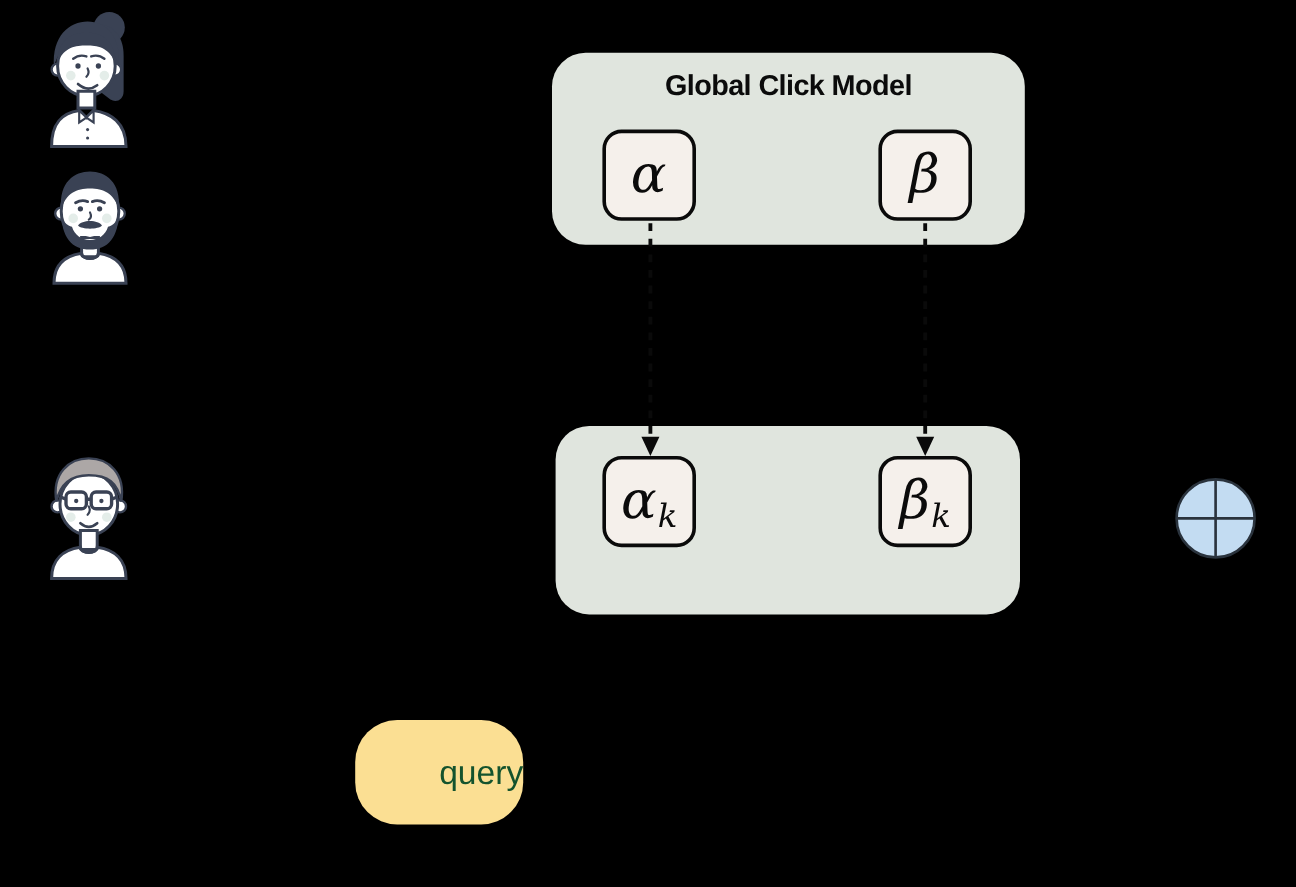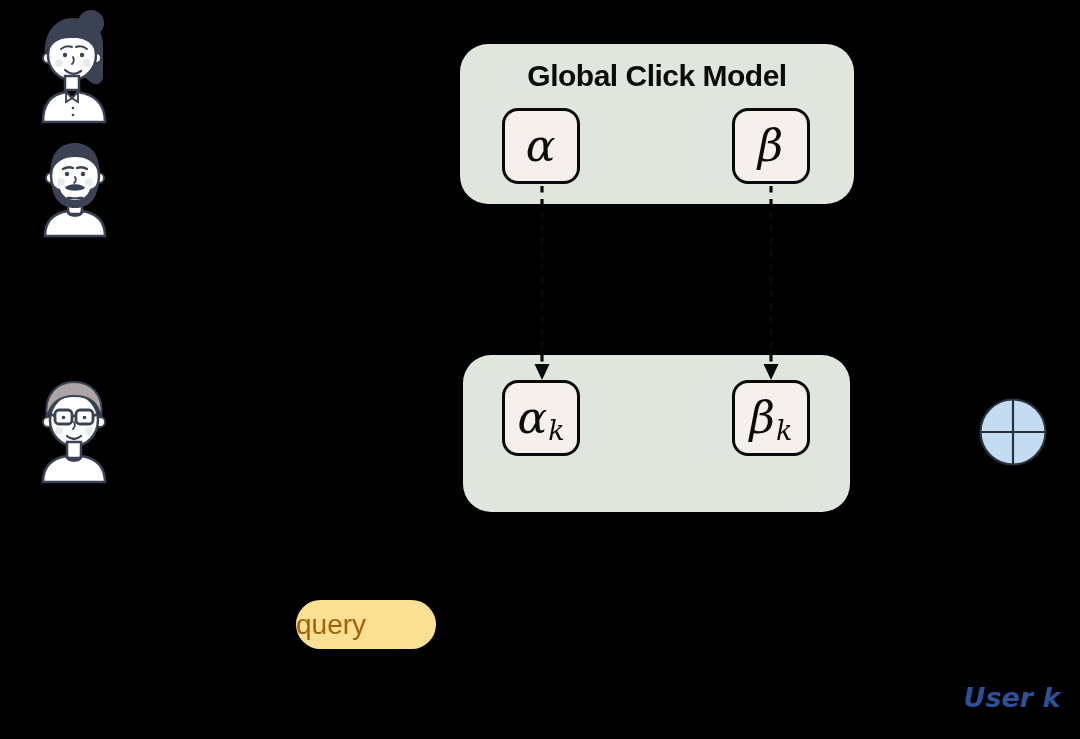--- a/index.html
+++ b/index.html
@@ -14,21 +14,21 @@
 
   
   .model-box{
     position:absolute;
     background:var(--model-box-fill,#E0E5DE);
     border-radius:28px;
   }
   .model-title{
     position:absolute;left:0;right:0;
     text-align:center;
-    font-size:30px;font-weight:800;letter-spacing:-0.5px;
+    font-size:24px;font-weight:800;letter-spacing:-0.5px;
     color:#0b0b0b;line-height:1.1;
     font-family:"Liberation Sans",sans-serif;
   }
   .model-title.top{top:15px;}
   .model-title.bottom{bottom:16px;}
 
   .param-box{
     position:absolute;
     width:72px;height:70px;
     background:var(--param-box-fill,#F5F0EB);
@@ -45,24 +45,24 @@
   }
   .sym .sub{
     font-size:27px;
     transform:translateY(7px);
     margin-left:1px;
   }
 
   
   .query-pill{
     position:absolute;left:296px;top:600px;
-    width:140px;height:49px;border-radius:35px;
+    width:140px;height:87px;border-radius:35px;
     background:var(--query-fill,#FBDF93);
-    display:flex;align-items:center;justify-content:flex-start;
-    font-size:28px;color:#a16207;
+    display:flex;align-items:center;justify-content:flex-end;
+    font-size:28px;color:#14532d;
   }
 
   
   .user-label{
     position:absolute;left:952px;top:682px;width:120px;
     text-align:center;
     font-size:27px;font-weight:bold;font-style:italic;
     color:var(--user-label-color,#2B5197);
     font-family:"DejaVu Sans",sans-serif;
   }
@@ -194,15 +194,14 @@
   <div class="query-pill">
     <span>query</span>
   </div>
 
   <svg class="abs" style="left:978px;top:397px" width="70" height="70" viewBox="0 0 70 70">
     <circle cx="35" cy="35" r="32.5" fill="var(--agg-circle-fill,#C3DCF2)" stroke="var(--agg-circle-stroke,#2A333D)" stroke-width="2.2"></circle>
     <line x1="35" y1="2.5" x2="35" y2="67.5" stroke="var(--agg-circle-stroke,#2A333D)" stroke-width="2.2"></line>
     <line x1="2.5" y1="35" x2="67.5" y2="35" stroke="var(--agg-circle-stroke,#2A333D)" stroke-width="2.2"></line>
   </svg>
 
-  <div class="user-label">User k</div>
 
 </div>
 
 </body></html>

